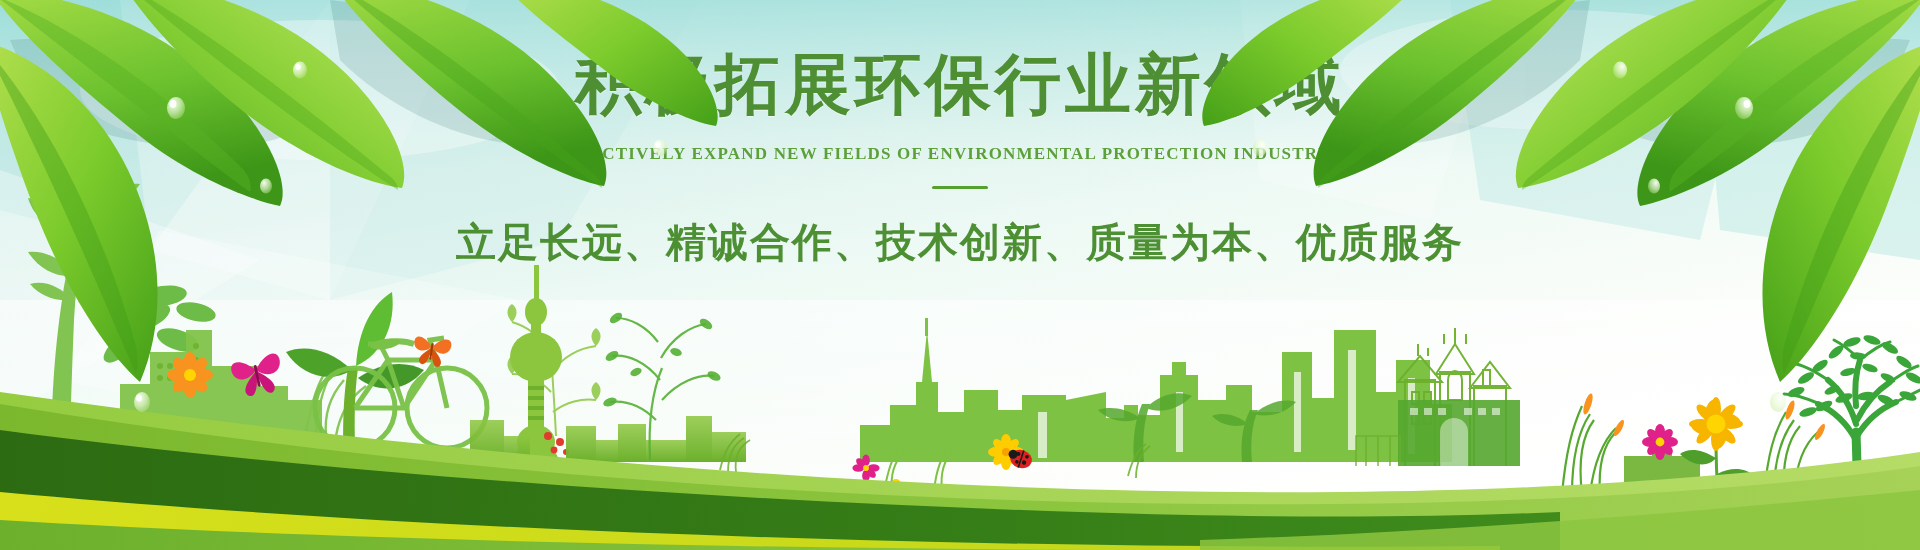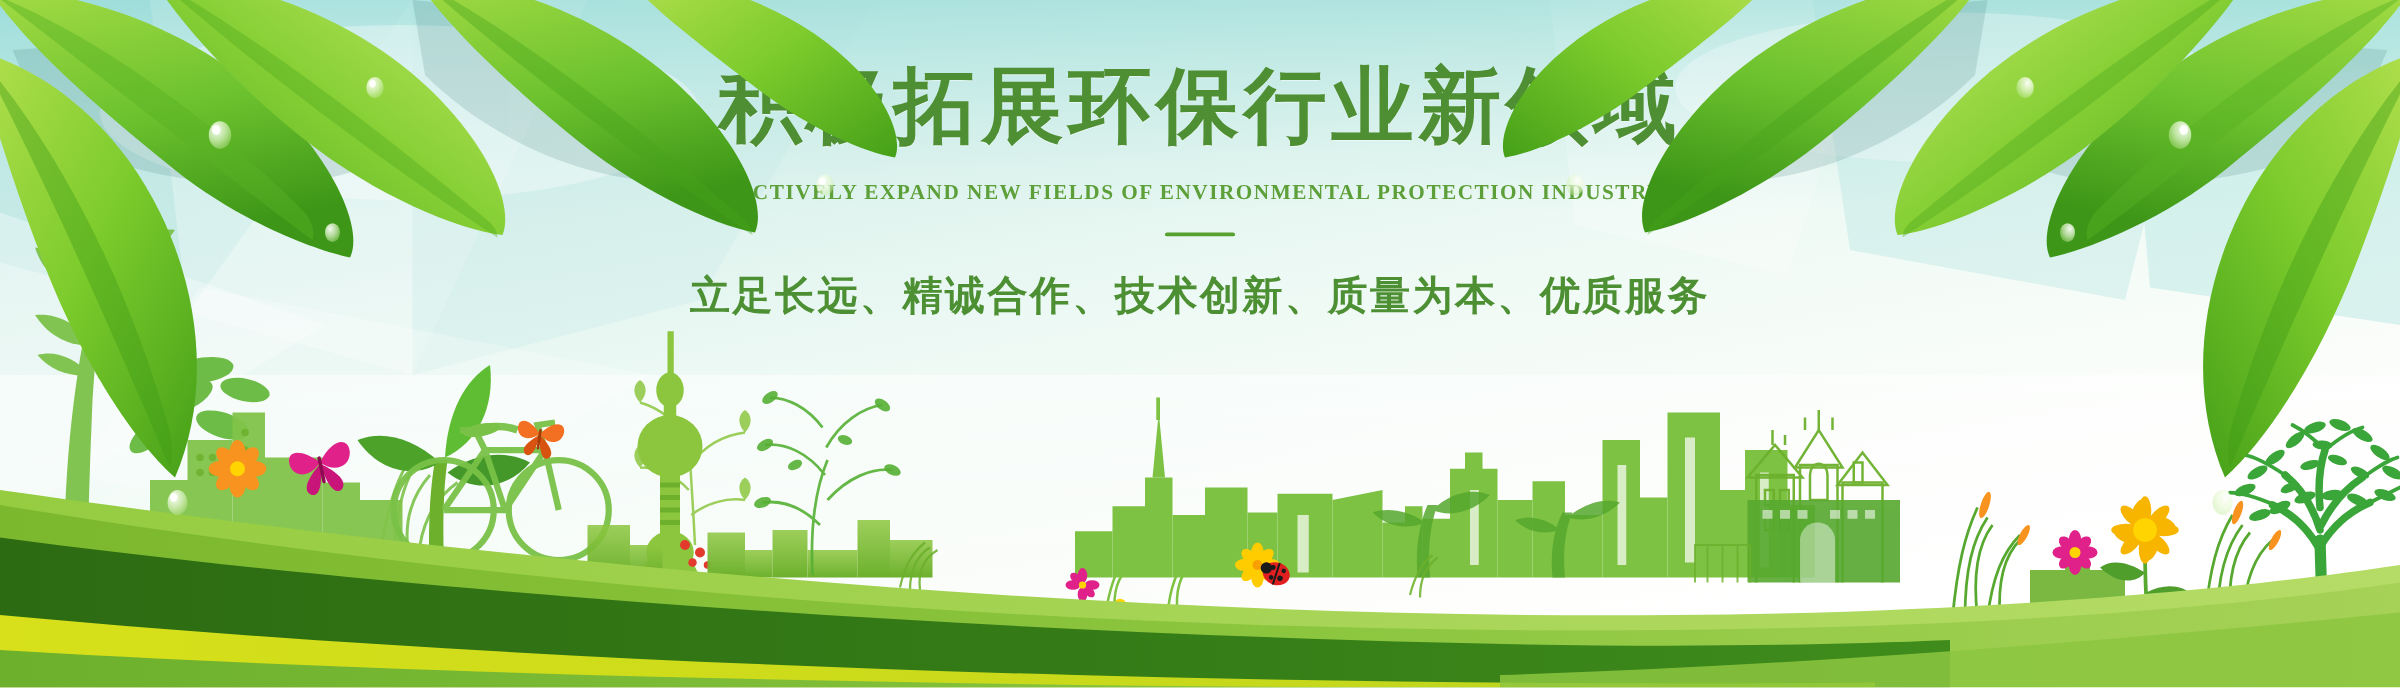--- a/index.html
+++ b/index.html
@@ -35,21 +35,21 @@
     font-family:"Liberation Serif","DejaVu Serif",serif;
     font-size:17px;font-weight:bold;
     letter-spacing:1.2px;
     color:#5da03a;
     margin:26px 0 0 0;
   }
   .divider-wrap{margin:22px 0 0 0;display:flex;justify-content:center;}
   .divider{width:56px;height:3px;background:#56a02f;border-radius:2px;}
   .tagline{
     font-family:"DejaVu Sans","Liberation Sans",sans-serif;
-    font-size:32px;font-weight:bold;
+    font-size:40px;font-weight:bold;
     letter-spacing:2px;
     color:#4d8f33;
     margin:26px 0 16px 0;
   }
 
   
   .layer{position:absolute;left:0;top:0;width:1920px;height:550px;pointer-events:none;}
   #leaves-tl{z-index:60;}
   #leaves-tr{z-index:60;}
   #scene{z-index:20;}

